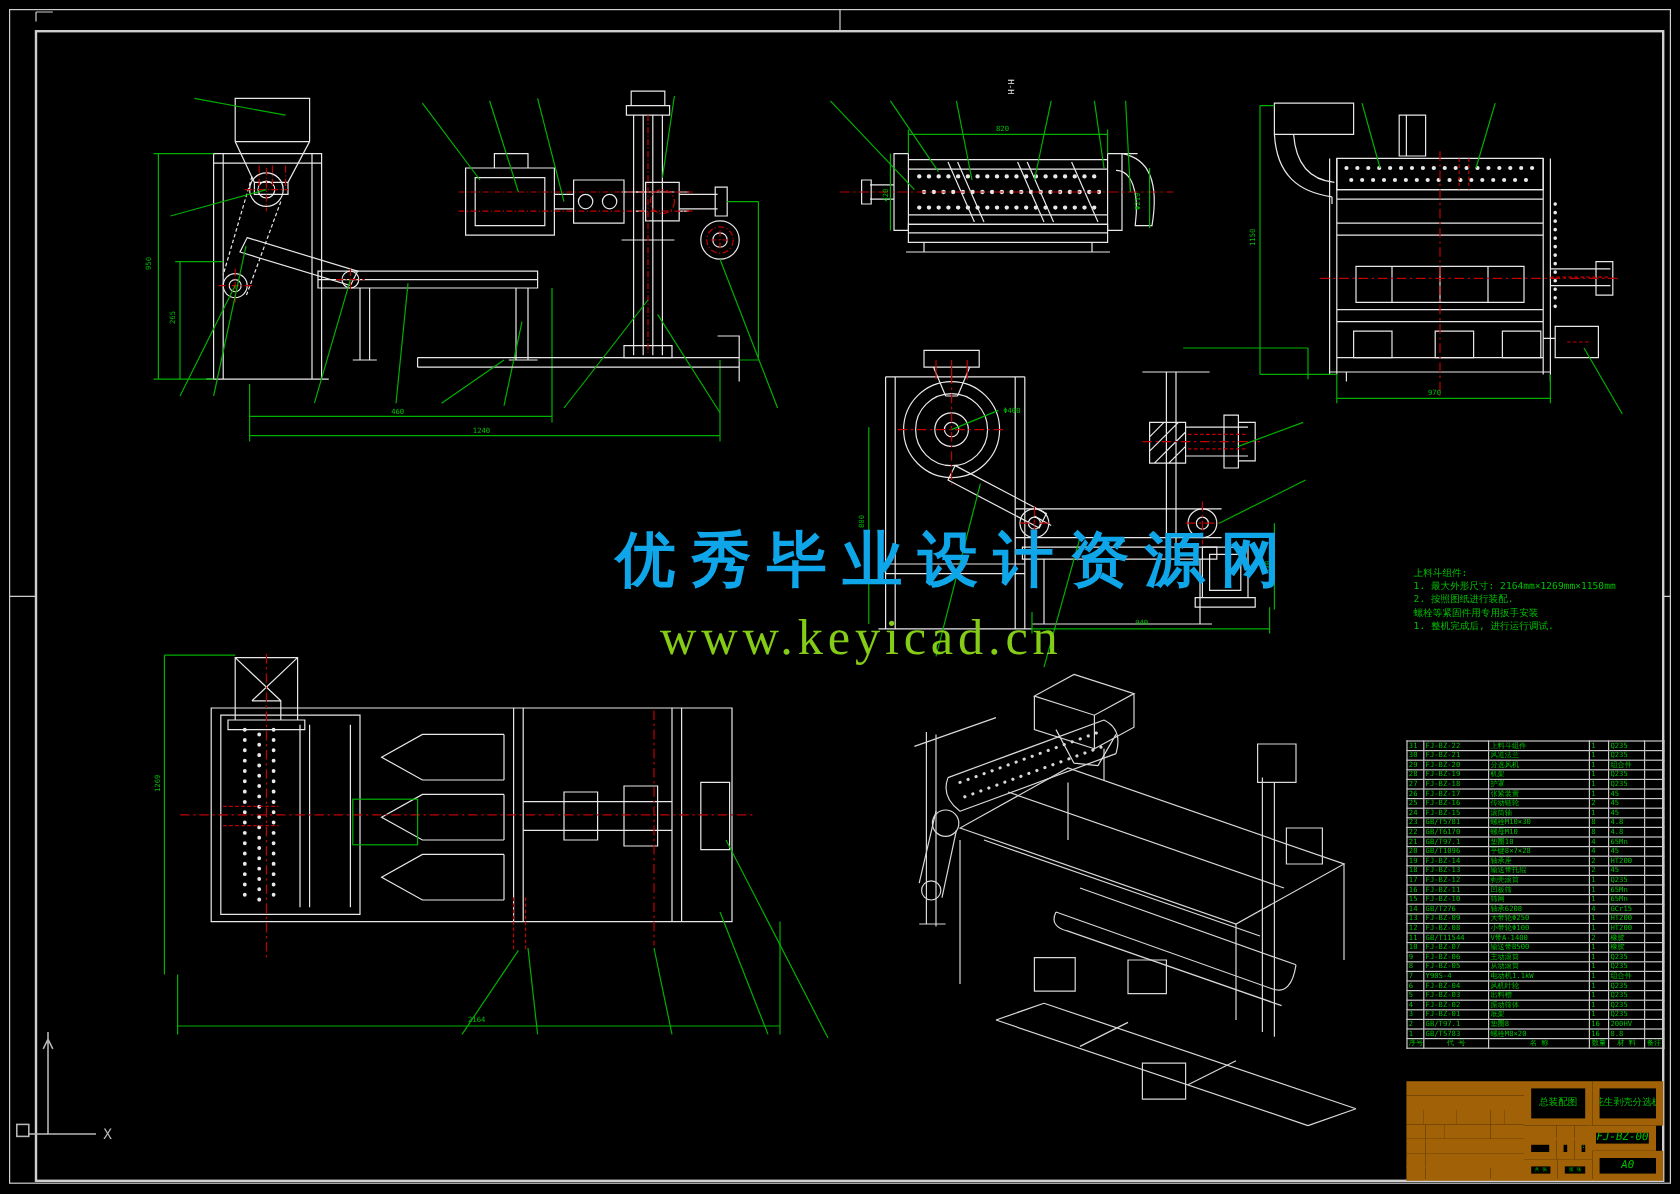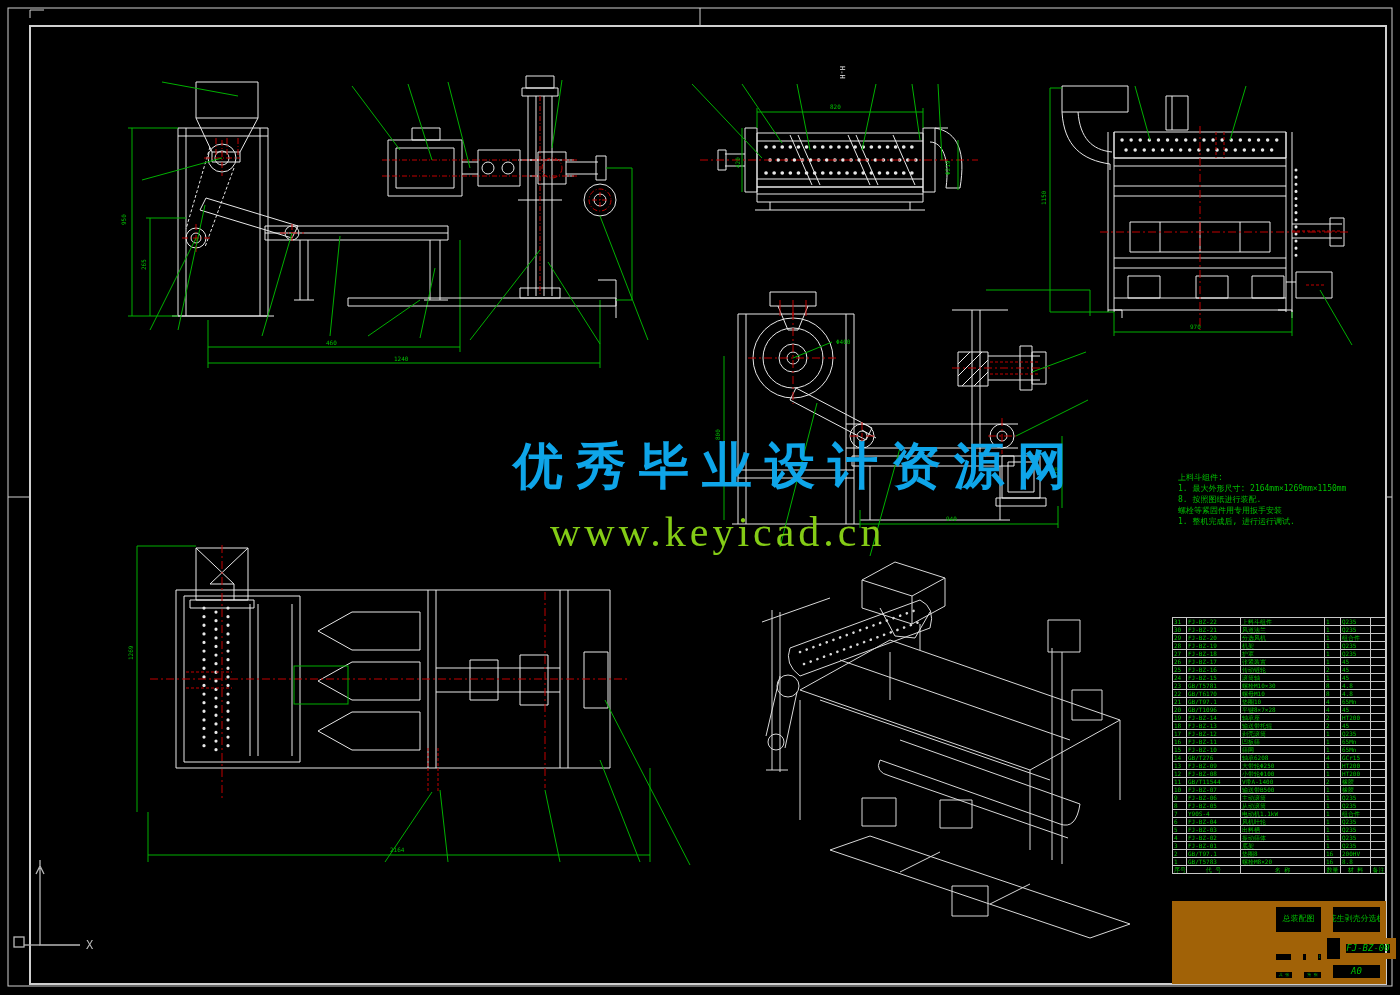--- a/index.html
+++ b/index.html
@@ -226,21 +226,21 @@
     <path d="M800,700 V820 M890,652 V700 M1030,770 V850 M1120,720 V800 M920,624 V650"></path>
   </g>
 </svg>
 
 <div class="wm1">优秀毕业设计资源网</div>
 <div class="wm2">www.keyicad.cn</div>
 
 <div class="technotes">
   <div>上料斗组件:</div>
   <div>1. 最大外形尺寸: 2164mm×1269mm×1150mm</div>
-  <div>8. 按照图纸进行装配.</div>
+  <div>2. 按照图纸进行装配.</div>
   <div>螺栓等紧固件用专用扳手安装</div>
   <div>1. 整机完成后, 进行运行调试.</div>
 </div>
 
 <table class="bom">
   <colgroup>
     <col style="width:14px">
         <col style="width:54px">
         <col style="width:84px">
     <col style="width:16px">
@@ -538,17 +538,17 @@
   <div class="tc" style="left:98px;top:37px;width:27px;height:10px;font-size:4px">阶段标记</div>
   <div class="tc" style="left:125px;top:37px;width:15px;height:10px;font-size:4px">重量</div>
   <div class="tc" style="left:140px;top:37px;width:15px;height:10px;font-size:4px">比例</div>
   <div class="tc" style="left:98px;top:47px;width:27px;height:18px"></div>
   <div class="tc" style="left:125px;top:47px;width:15px;height:18px"></div>
   <div class="tc" style="left:140px;top:47px;width:15px;height:18px;font-size:5px">1:1</div>
   <div class="tc" style="left:98px;top:65px;width:28px;height:18px;font-size:4px">共 张</div>
   <div class="tc" style="left:126px;top:65px;width:29px;height:18px;font-size:4px">第 张</div>
 
   <div class="tc big" style="left:155px;top:0;width:59px;height:37px">花生剥壳分选机</div>
-  <div class="tc no" style="left:168px;top:37px;width:56px;height:21px">FJ-BZ-00</div>
+  <div class="tc no" style="left:152px;top:37px;width:56px;height:21px">FJ-BZ-00</div>
   <div class="tc no" style="left:155px;top:58px;width:59px;height:25px">A0</div>
 </div>
 
 </div>
 
 </body></html>

